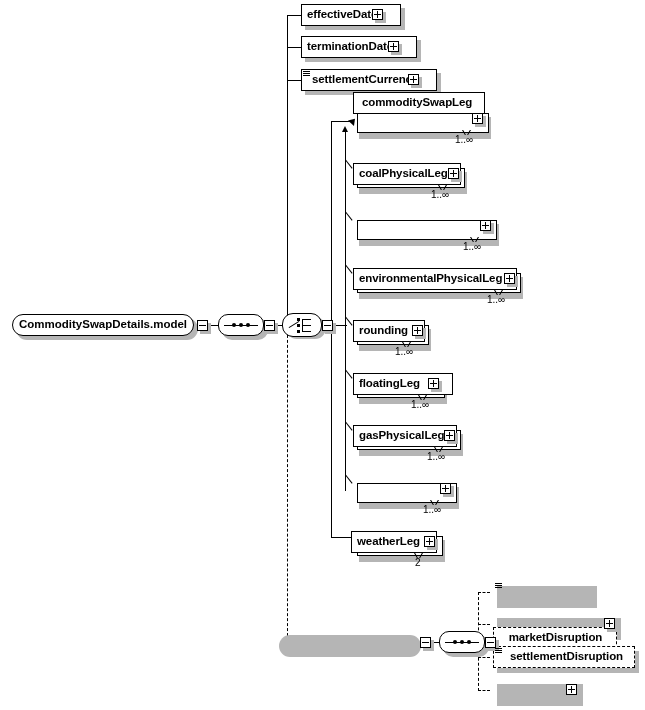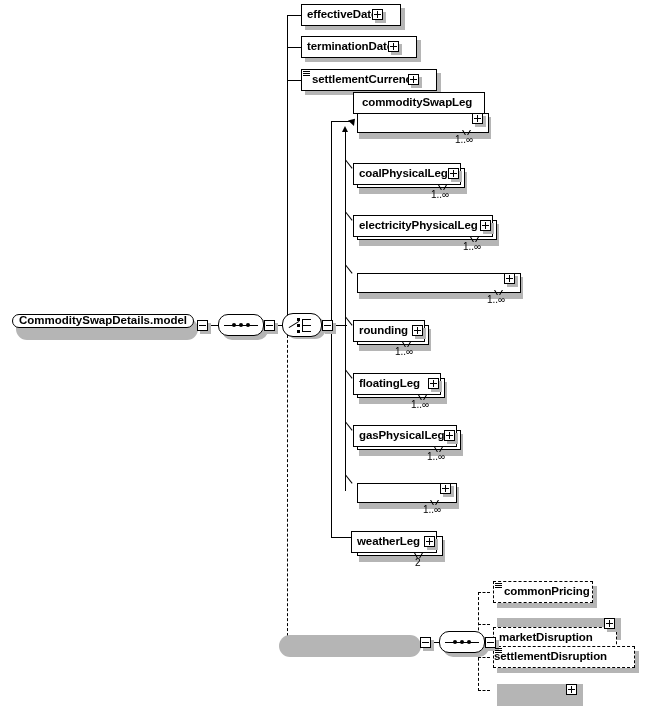--- a/index.html
+++ b/index.html
@@ -155,21 +155,21 @@
     height: 6px;
     background: #000000;
   }
   .vtick::before { left: 0; transform: rotate(-30deg); transform-origin: top left; }
   .vtick::after  { right: 0; transform: rotate(30deg); transform-origin: top right; }
 
   
   .capsule {
     position: absolute;
     box-sizing: border-box;
-    height: 14px;
+    height: 22px;
     background: #ffffff;
     border: 1px solid #000000;
     border-radius: 11px / 11px;
     display: flex;
     align-items: center;
     justify-content: center;
     padding: 0 10px;
     white-space: nowrap;
     z-index: 3;
   }
@@ -405,51 +405,51 @@
     <span class="lbl">coalPhysicalLeg</span>
   </div>
   <div class="ctrl-shadow" style="left:451px; top:171px;"></div>
   <div class="ctrl plus" style="left:448px; top:168px;"></div>
   <div class="vtick" style="left:438px; top:185px;"></div>
   <div class="mult" style="left:431px; top:189px;">1..∞</div>
 
   <div class="stub" style="left:345px; top:212px;"></div>
   <div class="shadow" style="left:359px; top:224px; width:140px; height:22px;"></div>
   <div class="stack" style="left:357px; top:220px; width:140px; height:20px;"></div>
-  <div class="node" style="left:353px; top:215px; width:140px;">
-    <span class="lbl">electricityPhysicalLeg</span>
-  </div>
   <div class="ctrl-shadow" style="left:483px; top:223px;"></div>
   <div class="ctrl plus" style="left:480px; top:220px;"></div>
   <div class="vtick" style="left:470px; top:237px;"></div>
   <div class="mult" style="left:463px; top:241px;">1..∞</div>
 
   <div class="stub" style="left:345px; top:265px;"></div>
   <div class="shadow" style="left:359px; top:277px; width:164px; height:22px;"></div>
   <div class="stack" style="left:357px; top:273px; width:164px; height:20px;"></div>
+  <div class="node" style="left:353px; top:268px; width:164px;">
+    <span class="lbl">environmentalPhysicalLeg</span>
+  </div>
   <div class="ctrl-shadow" style="left:507px; top:276px;"></div>
   <div class="ctrl plus" style="left:504px; top:273px;"></div>
   <div class="vtick" style="left:494px; top:290px;"></div>
   <div class="mult" style="left:487px; top:294px;">1..∞</div>
 
   <div class="stub" style="left:345px; top:317px;"></div>
   <div class="shadow" style="left:359px; top:329px; width:72px; height:22px;"></div>
   <div class="stack" style="left:357px; top:325px; width:72px; height:20px;"></div>
   <div class="node" style="left:353px; top:320px; width:72px;">
     <span class="lbl">rounding</span>
   </div>
   <div class="ctrl-shadow" style="left:415px; top:328px;"></div>
   <div class="ctrl plus" style="left:412px; top:325px;"></div>
   <div class="vtick" style="left:402px; top:342px;"></div>
   <div class="mult" style="left:395px; top:346px;">1..∞</div>
 
   <div class="stub" style="left:345px; top:370px;"></div>
   <div class="shadow" style="left:359px; top:382px; width:88px; height:22px;"></div>
   <div class="stack" style="left:357px; top:378px; width:88px; height:20px;"></div>
-  <div class="node" style="left:353px; top:373px; width:88px;">
+  <div class="node" style="left:353px; top:373px; width:100px;">
     <span class="lbl">floatingLeg</span>
   </div>
   <div class="ctrl-shadow" style="left:431px; top:381px;"></div>
   <div class="ctrl plus" style="left:428px; top:378px;"></div>
   <div class="vtick" style="left:418px; top:395px;"></div>
   <div class="mult" style="left:411px; top:399px;">1..∞</div>
 
   <div class="stub" style="left:345px; top:422px;"></div>
   <div class="shadow" style="left:359px; top:434px; width:104px; height:22px;"></div>
   <div class="stack" style="left:357px; top:430px; width:104px; height:20px;"></div>
@@ -494,40 +494,37 @@
     <div class="dot d3"></div>
   </div>
   <div class="ctrl-shadow" style="left:488px; top:640px;"></div>
   <div class="ctrl" style="left:485px; top:637px;"></div>
 
   <div class="dln h" style="left:496px; top:642px; width:10px;"></div>
   <div class="dln v" style="left:478px; top:592px; height:99px;"></div>
 
   <div class="dln h" style="left:478px; top:592px; width:12px;"></div>
   <div class="shadow" style="left:497px; top:586px; width:100px; height:22px;"></div>
-  <div class="node dashed" style="left:493px; top:581px; width:100px; padding-left:10px;">
-    <span class="lbl">commonPricing</span>
-  </div>
   <div class="typemark" style="left:495px; top:583px;">
     <i></i>
       <i></i>
       <i></i>
   </div>
 
   <div class="dln h" style="left:478px; top:624px; width:12px;"></div>
   <div class="shadow" style="left:497px; top:618px; width:124px; height:22px;"></div>
-  <div class="node dashed" style="left:493px; top:627px; width:124px;">
+  <div class="node dashed" style="left:493px; top:627px; width:124px;justify-content:center;">
     <span class="lbl">marketDisruption</span>
   </div>
   <div class="ctrl-shadow" style="left:607px; top:621px;"></div>
   <div class="ctrl plus" style="left:604px; top:618px;"></div>
 
   <div class="dln h" style="left:478px; top:657px; width:12px;"></div>
   <div class="shadow" style="left:497px; top:651px; width:142px; height:22px;"></div>
-  <div class="node dashed" style="left:493px; top:646px; width:142px; padding-left:0;">
+  <div class="node dashed" style="left:493px; top:646px; width:142px; padding-left:16px;">
     <span class="lbl">settlementDisruption</span>
   </div>
   <div class="typemark" style="left:495px; top:648px;">
     <i></i>
       <i></i>
       <i></i>
   </div>
 
   <div class="dln h" style="left:478px; top:690px; width:12px;"></div>
   <div class="shadow" style="left:497px; top:684px; width:86px; height:22px;"></div>

